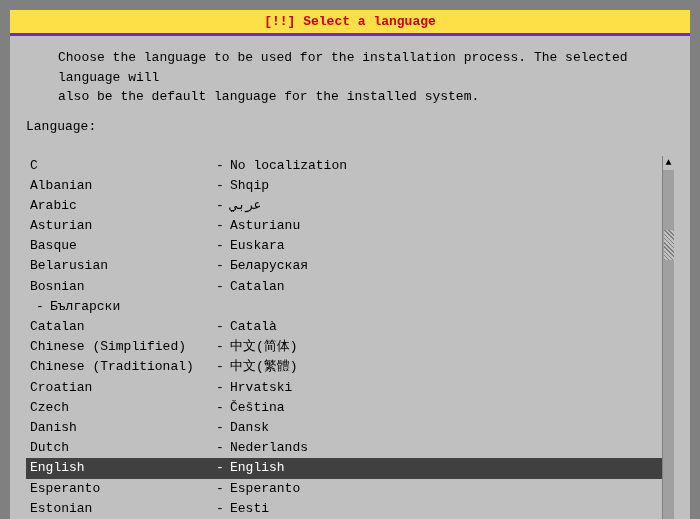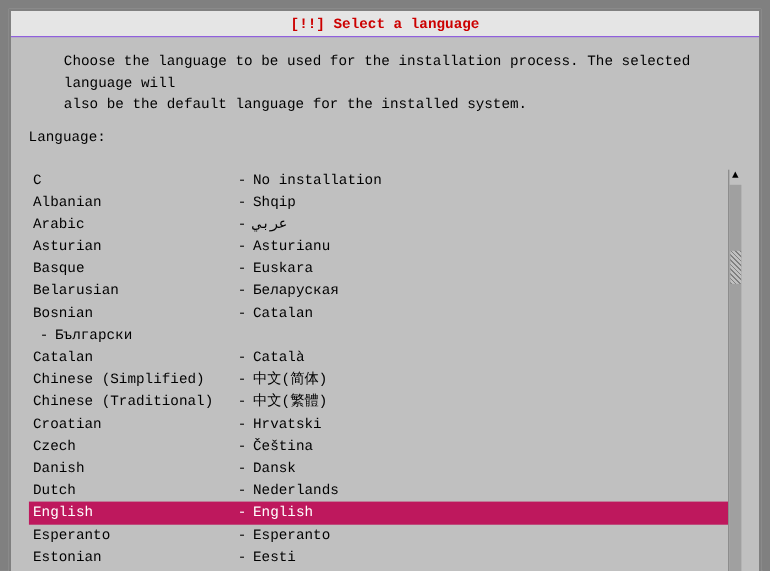--- a/index.html
+++ b/index.html
@@ -23,26 +23,26 @@
       flex: 1;
       background-color: #c0c0c0;
       margin: 8px;
       border: 2px solid #808080;
       display: flex;
       flex-direction: column;
       position: relative;
     }
 
     .title-bar {
-      background-color: #e5e5e5;
+      background-color: #fde047;
       text-align: center;
       padding: 4px 8px;
       font-weight: bold;
       color: #cc0000;
-      border-bottom: 1px solid #6d28d9;
+      border-bottom: 3px solid #6d28d9;
     }
 
     .content-area {
       flex: 1;
       padding: 12px 16px;
       background-color: #c0c0c0;
       display: flex;
       flex-direction: column;
     }
 
@@ -73,21 +73,21 @@
 
     .list-item {
       display: flex;
       padding: 1px 4px;
       line-height: 1.4;
       color: #000;
       white-space: nowrap;
     }
 
     .list-item.selected {
-      background-color: #be185d;
+      background-color: #404040;
       color: #fff;
     }
 
     .list-item .lang-name {
       width: 180px;
       display: inline-block;
     }
 
     .list-item .separator {
       width: 20px;
@@ -156,21 +156,21 @@
       <div>Choose the language to be used for the installation process. The selected language will</div>
       <div>also be the default language for the installed system.</div>
     </div>
     <div class="language-label">Language:</div>
     <div class="list-container">
       <div class="language-list" id="language-list">
 
       <div class="list-item">
             <span class="lang-name">C</span>
             <span class="separator">-</span>
-            <span class="native-name">No installation</span>
+            <span class="native-name">No localization</span>
           </div>
           <div class="list-item">
             <span class="lang-name">Albanian</span>
             <span class="separator">-</span>
             <span class="native-name">Shqip</span>
           </div>
           <div class="list-item">
             <span class="lang-name">Arabic</span>
             <span class="separator">-</span>
             <span class="native-name">عربي</span>

